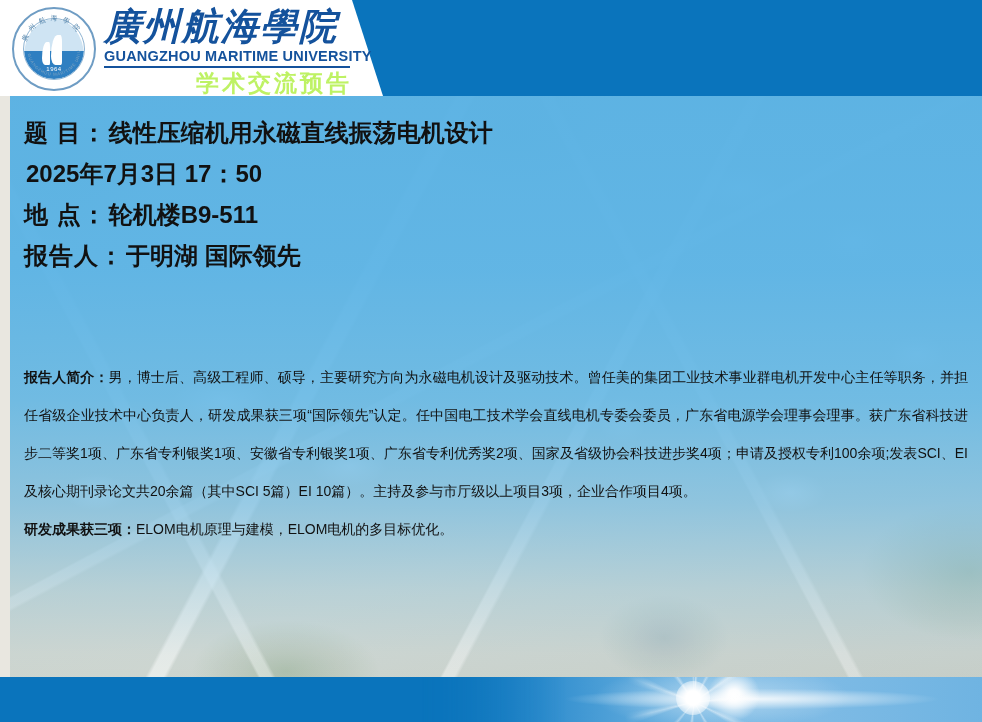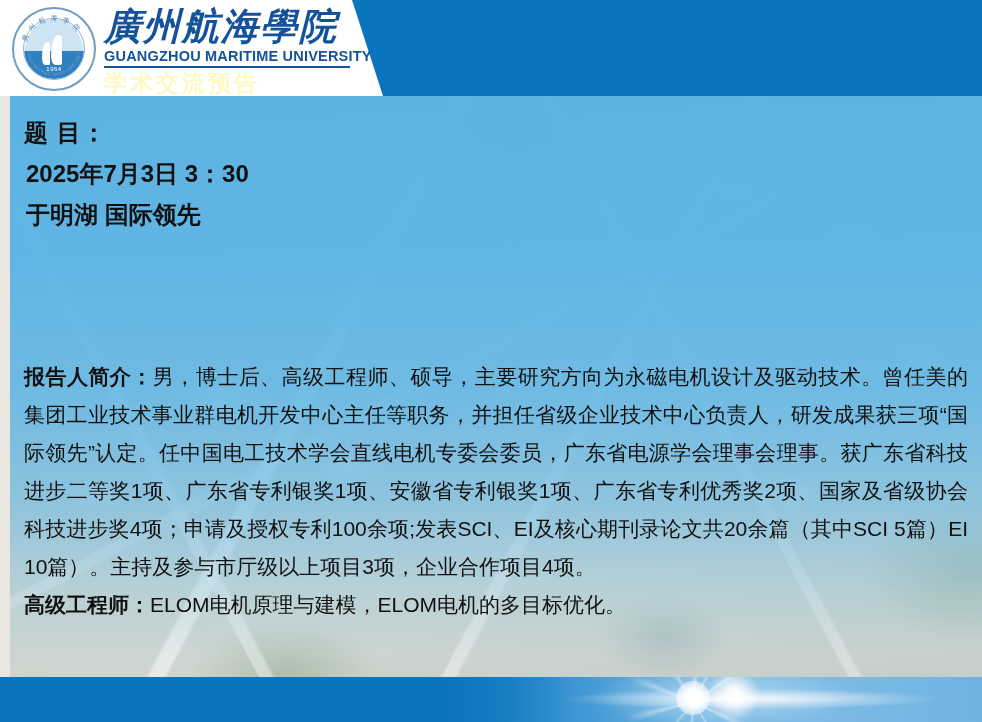--- a/index.html
+++ b/index.html
@@ -210,26 +210,26 @@
     margin-top: 2px;
     height: 2px;
     background: #14529c;
     width: 246px;
   }
   .subtitle {
     position: absolute;
     left: 104px;
     top: 71px;
     width: 248px;
-    text-align: left;
+    text-align: right;
     font-family: "Liberation Serif", "DejaVu Serif", serif;
     font-size: 23px;
     line-height: 26px;
     font-weight: 700;
-    color: #fef9c3;
+    color: #bef264;
     letter-spacing: 3px;
     white-space: nowrap;
   }
 
   
   .content {
     position: absolute;
     left: 10px;
     top: 96px;
     width: 972px;
@@ -256,21 +256,21 @@
   }
   .info-value {
     margin-left: 2px;
   }
 
   .body-text {
     position: absolute;
     left: 14px;
     top: 262px;
     right: 14px;
-    font-size: 21px;
+    font-size: 14px;
     line-height: 38px;
     color: #111111;
     text-align: justify;
     text-justify: inter-ideograph;
   }
   .body-text b { font-weight: 700; }
   .body-para { margin: 0; }
   .body-para + .body-para { margin-top: 0; }
 
   
@@ -377,32 +377,38 @@
     </div>
 
     <div class="subtitle">学术交流预告</div>
   </div>
 
   <div class="content">
 
     <div class="info-list">
       <div class="info-row">
         <span class="info-label">题 目：</span>
+        <span class="info-value">线性压缩机用永磁直线振荡电机设计</span>
       </div>
       <div class="info-row">
-        <span class="info-value">2025年7月3日 3：30</span>
+        <span class="info-value">2025年7月3日 17：50</span>
       </div>
       <div class="info-row">
+        <span class="info-label">地 点：</span>
+        <span class="info-value">轮机楼B9-511</span>
+      </div>
+      <div class="info-row">
+        <span class="info-label">报告人：</span>
         <span class="info-value">于明湖 国际领先</span>
       </div>
     </div>
 
     <div class="body-text">
       <p class="body-para"><b>报告人简介：</b><span>男，博士后、高级工程师、硕导，主要研究方向为永磁电机设计及驱动技术。曾任美的集团工业技术事业群电机开发中心主任等职务，并担任省级企业技术中心负责人，研发成果获三项“国际领先”认定。任中国电工技术学会直线电机专委会委员，广东省电源学会理事会理事。获广东省科技进步二等奖1项、广东省专利银奖1项、安徽省专利银奖1项、广东省专利优秀奖2项、国家及省级协会科技进步奖4项；申请及授权专利100余项;发表SCI、EI及核心期刊录论文共20余篇（其中SCI 5篇）EI 10篇）。主持及参与市厅级以上项目3项，企业合作项目4项。</span></p>
-      <p class="body-para"><b>高级工程师：</b><span>ELOM电机原理与建模，ELOM电机的多目标优化。</span></p>
+      <p class="body-para"><b>研发成果获三项：</b><span>ELOM电机原理与建模，ELOM电机的多目标优化。</span></p>
     </div>
 
   </div>
 
   <div class="footer">
     <div class="footer-sky"></div>
     <div class="footer-rays"></div>
     <div class="footer-core"></div>
   </div>
 

